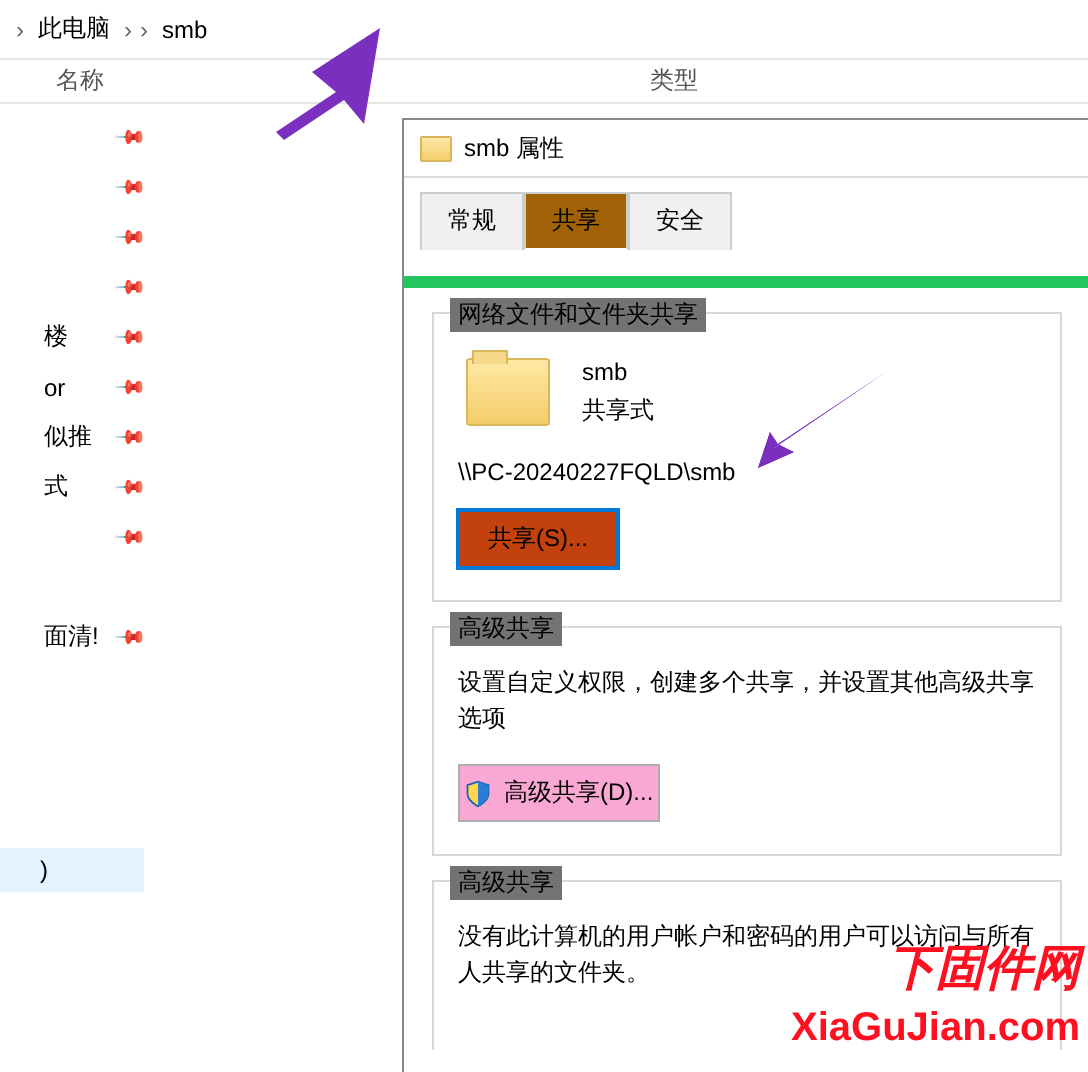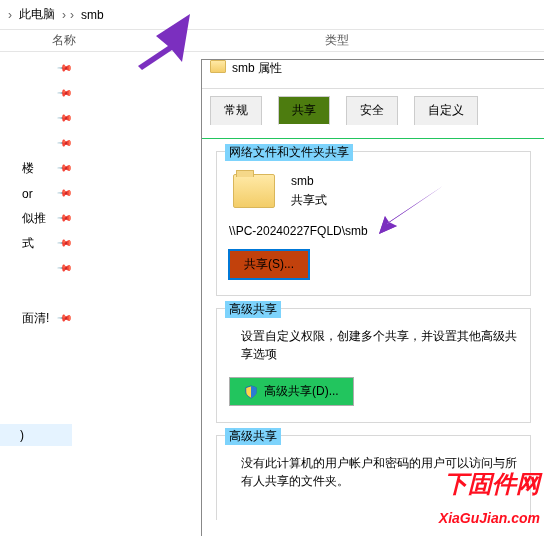--- a/index.html
+++ b/index.html
@@ -4,62 +4,62 @@
 <style>
   * { box-sizing: border-box; margin: 0; padding: 0; font-family: "Microsoft YaHei", "Segoe UI", sans-serif; font-size: 12px; }
   body { width: 544px; height: 536px; background: #fff; overflow: hidden; position: relative; }
   
   .explorer-bg { width: 544px; height: 536px; position: relative; }
   .addr-bar { height: 30px; display: flex; align-items: center; padding-left: 6px; border-bottom: 1px solid #e5e5e5; }
   .addr-seg { display: flex; align-items: flex-start; gap: 2px; padding: 4px 5px; cursor: default; }
   .addr-chev { width: 8px; text-align: center; color: #666; }
   
   .col-head { display: flex; height: 22px; align-items: center; border-bottom: 1px solid #e5e5e5; color: #555; }
-  .col-name { padding-left: 52px; width: 325px; }
+  .col-name { padding-left: 28px; width: 325px; }
   .col-date { width: 130px; }
   .col-type { width: 80px; }
   
   .tree { position: absolute; left: 2px; top: 56px; width: 75px; }
   .tree-item { height: 25px; display: flex; align-items: center; padding-left: 20px; }
   .pin { color: #777; margin-left: auto; margin-right: 6px; font-size: 10px; transform: rotate(45deg); display: inline-block; }
   
   .props-dlg {
     position: absolute; left: 201px; top: 59px; width: 345px; height: 478px;
     background: #fff; border: 1px solid #888; 
   }
   .dlg-title {
-    height: 29px; display: flex; gap: 6px; padding-left: 8px;
+    height: 29px; display: flex; align-items: center; gap: 6px; padding-left: 8px;
     background: #fff; border-bottom: 1px solid #ddd;
   }
   .folder-ico-sm { width: 16px; height: 13px; background: linear-gradient(#ffe9a6,#f4ce6a); border: 1px solid #d9b65a; border-radius: 1px; }
   .folder-ico-lg { width: 42px; height: 34px; background: linear-gradient(#ffe9a6,#f3cd68); border: 1px solid #d9b65a; border-radius: 2px; position: relative; }
   .folder-ico-lg::before { content:""; position:absolute; top:-5px; left:2px; width:16px; height:6px; background:#f5d889; border:1px solid #d9b65a; border-bottom:none; border-radius:1px 1px 0 0; }
   
-  .tabs { display: flex; padding: 6px 8px 14px 8px; gap: 16px; border-bottom: 1px solid #22c55e; }
+  .tabs { display: flex; padding: 6px 8px 14px 8px; gap: 0; border-bottom: 6px solid #22c55e; }
   .tab { padding: 5px 13px; border: 1px solid #ccc; border-bottom: none; background: #f0f0f0; position: relative; top: 1px; cursor: default; }
-  .tab.active { background: #4d7c0f; border-bottom: 1px solid #fff; }
+  .tab.active { background: #a16207; border-bottom: 1px solid #fff; }
   
   .tab-body { padding: 12px 14px; }
   .group { border: 1px solid #d8d8d8; padding: 12px 12px 16px 12px; margin-bottom: 12px; position: relative; }
-  .group-legend { position: absolute; top: -8px; left: 8px; background: #7dd3fc; padding: 0 4px; }
+  .group-legend { position: absolute; top: -8px; left: 8px; background: #737373; padding: 0 4px; }
   .share-row { display: flex; align-items: center; gap: 16px; margin: 8px 0 14px 4px; }
   .share-info div { line-height: 1.6; }
   .net-label { margin-top: 8px; margin-bottom: 3px; }
   .net-path { margin-bottom: 12px; }
   .btn { display: inline-block; padding: 5px 14px; border: 1px solid #adadad; background: #c2410c; cursor: default; }
   .btn.focus { outline: 2px solid #0078d7; outline-offset: -1px; border: 1px solid #0078d7; }
-  .adv-text { margin: 6px 0 14px 12px; line-height: 1.5; }
-  .shield-btn { display: inline-flex; align-items: center; gap: 6px; padding: 5px 14px; border: 1px solid #adadad; background: #22c55e; }
+  .adv-text { margin: 6px 0 14px 0; line-height: 1.5; }
+  .shield-btn { display: inline-flex; align-items: center; gap: 6px; padding: 5px 2px; border: 1px solid #adadad; background: #f9a8d4; }
   .shield { width: 14px; height: 14px; }
   
   .arrow1 { position: absolute; left: 132px; top: 10px; width: 64px; height: 64px; pointer-events: none; }
   .arrow2 { position: absolute; left: 375px; top: 180px; width: 72px; height: 56px; pointer-events: none; }
   
   .watermark1 { position: absolute; right: 4px; bottom: 36px; font-size: 24px; font-weight: bold; color: #ff1020; font-style: italic; pointer-events: none; }
-  .watermark2 { position: absolute; right: 4px; bottom: 10px; font-size: 14px; font-weight: bold; color: #ff1020; font-style: italic; pointer-events: none; }
+  .watermark2 { position: absolute; right: 4px; bottom: 10px; font-size: 20px; font-weight: bold; color: #ff1020; pointer-events: none; }
   
   .sel-row { position:absolute; left:0; top:424px; width:72px; height:22px; background:#e5f3ff; display:flex; align-items:center; padding-left:20px;}
 </style>
 </head>
 <body>
 
 <div class="explorer-bg">
 
   <div class="addr-bar">
     <span class="addr-chev">›</span>
@@ -127,21 +127,20 @@
 
   <div class="props-dlg">
     <div class="dlg-title">
       <span class="folder-ico-sm"></span>
       <span>smb 属性</span>
     </div>
     <div class="tabs">
       <div class="tab">常规</div>
       <div class="tab active">共享</div>
       <div class="tab">安全</div>
-      <div class="tab">自定义</div>
     </div>
     <div class="tab-body">
 
       <div class="group">
         <div class="group-legend">网络文件和文件夹共享</div>
         <div class="share-row">
           <div class="folder-ico-lg"></div>
           <div class="share-info">
             <div>smb</div>
             <div>共享式</div>

